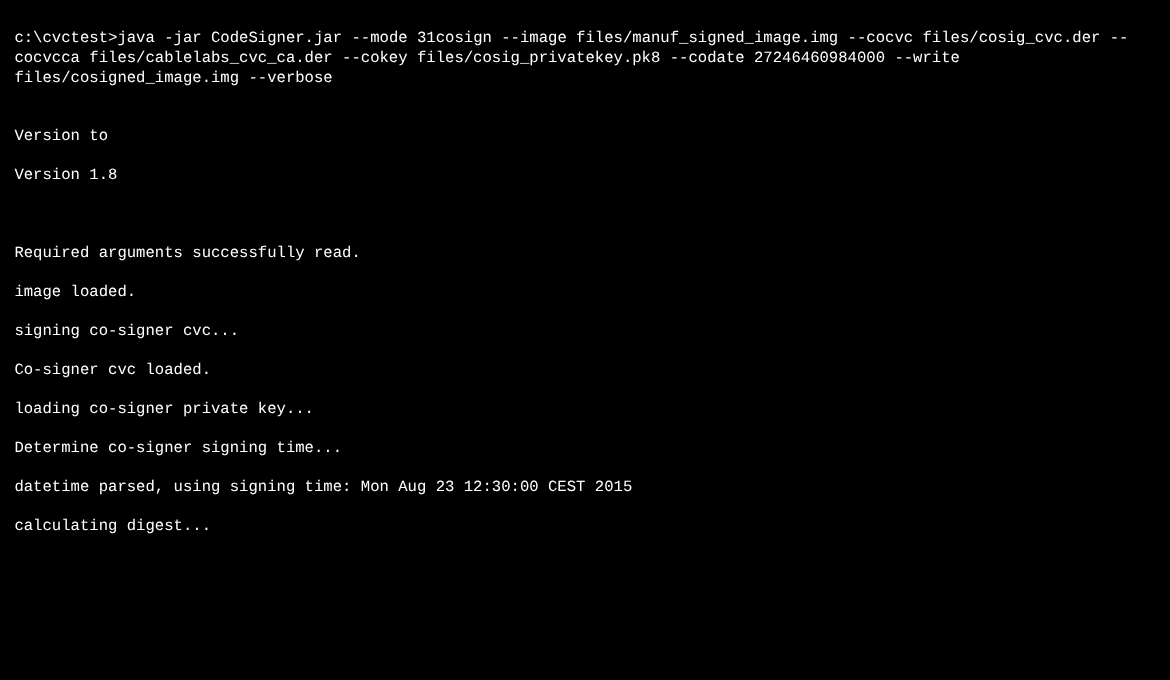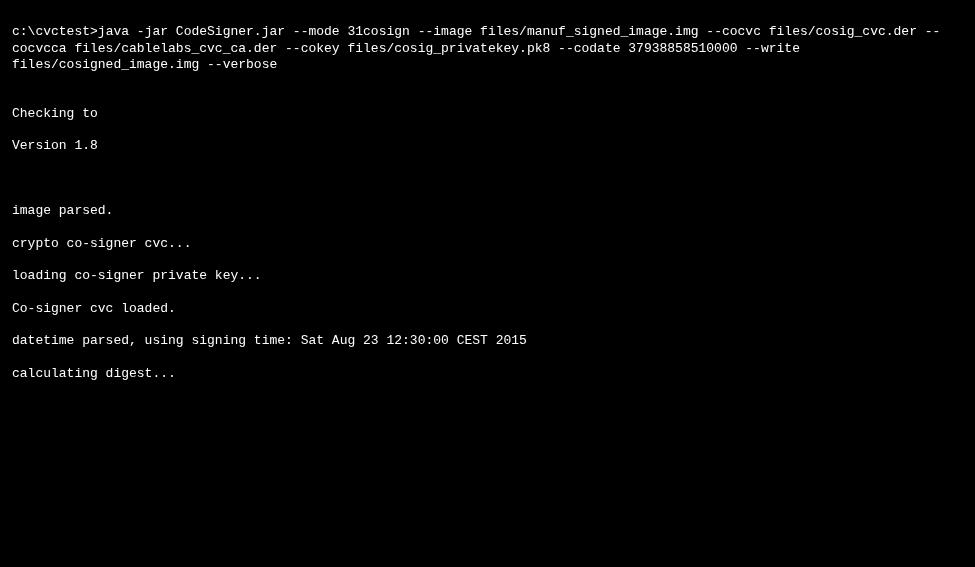--- a/index.html
+++ b/index.html
@@ -30,31 +30,33 @@
       font-family: Liberation Mono, monospace;
     }
     .command {
       display: inline;
     }
   </style>
 </head>
 <body>
 
 <div class="terminal">
-<span class="line"><span class="prompt">c:\cvctest&gt;</span><span class="command">java -jar CodeSigner.jar --mode 31cosign --image files/manuf_signed_image.img --cocvc files/cosig_cvc.der --cocvcca files/cablelabs_cvc_ca.der --cokey files/cosig_privatekey.pk8 --codate 37938858510000 --write files/cosigned_image.img --verbose</span></span>
+<span class="line"><span class="prompt">c:\cvctest&gt;</span><span class="command">java -jar CodeSigner.jar --mode 31cosign --image files/manuf_signed_image.img --cocvc files/cosig_cvc.der --cocvcca files/cablelabs_cvc_ca.der --cokey files/cosig_privatekey.pk8 --codate 27246460984000 --write files/cosigned_image.img --verbose</span></span>
 <span class="line"></span>
-<span class="line">Checking to</span>
+<span class="line">Version to</span>
 <span class="line">Version 1.8</span>
 <span class="line"></span>
 <span class="line"></span>
-<span class="line">image parsed.</span>
-<span class="line">crypto co-signer cvc...</span>
+<span class="line">Required arguments successfully read.</span>
+<span class="line">image loaded.</span>
+<span class="line">signing co-signer cvc...</span>
+<span class="line">Co-signer cvc loaded.</span>
 <span class="line">loading co-signer private key...</span>
-<span class="line">Co-signer cvc loaded.</span>
-<span class="line">datetime parsed, using signing time: Sat Aug 23 12:30:00 CEST 2015</span>
+<span class="line">Determine co-signer signing time...</span>
+<span class="line">datetime parsed, using signing time: Mon Aug 23 12:30:00 CEST 2015</span>
 <span class="line">calculating digest...</span>
 
 
 
 
 
 
 
 
 

